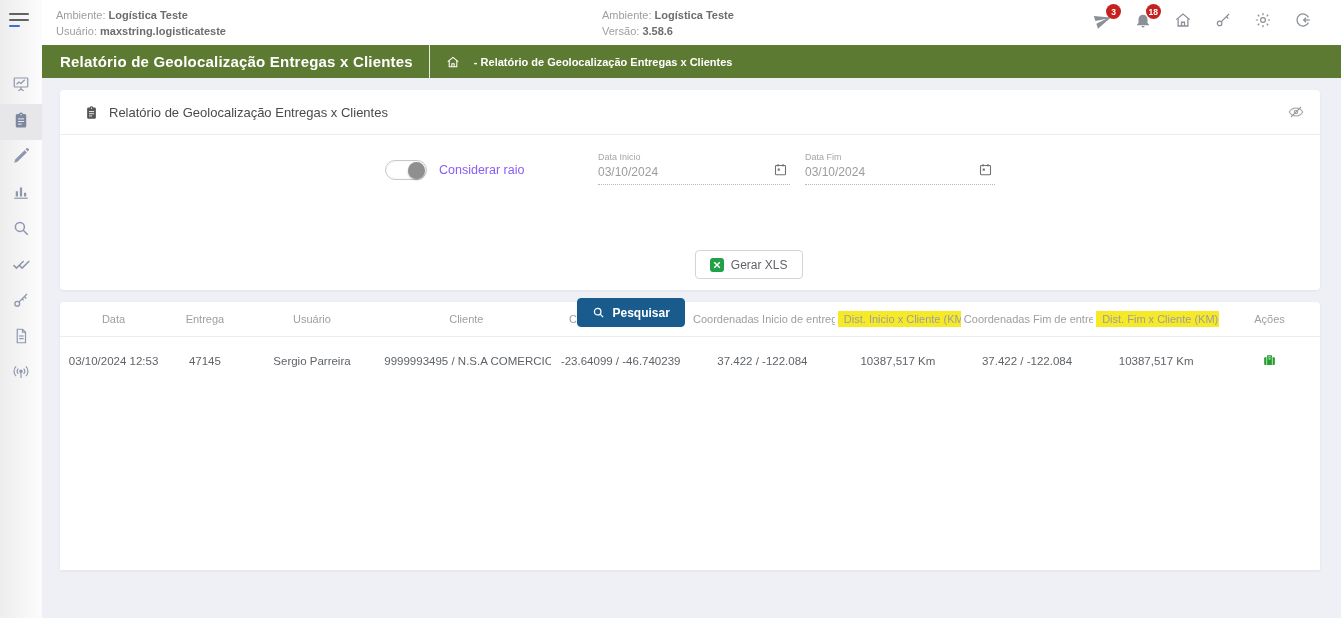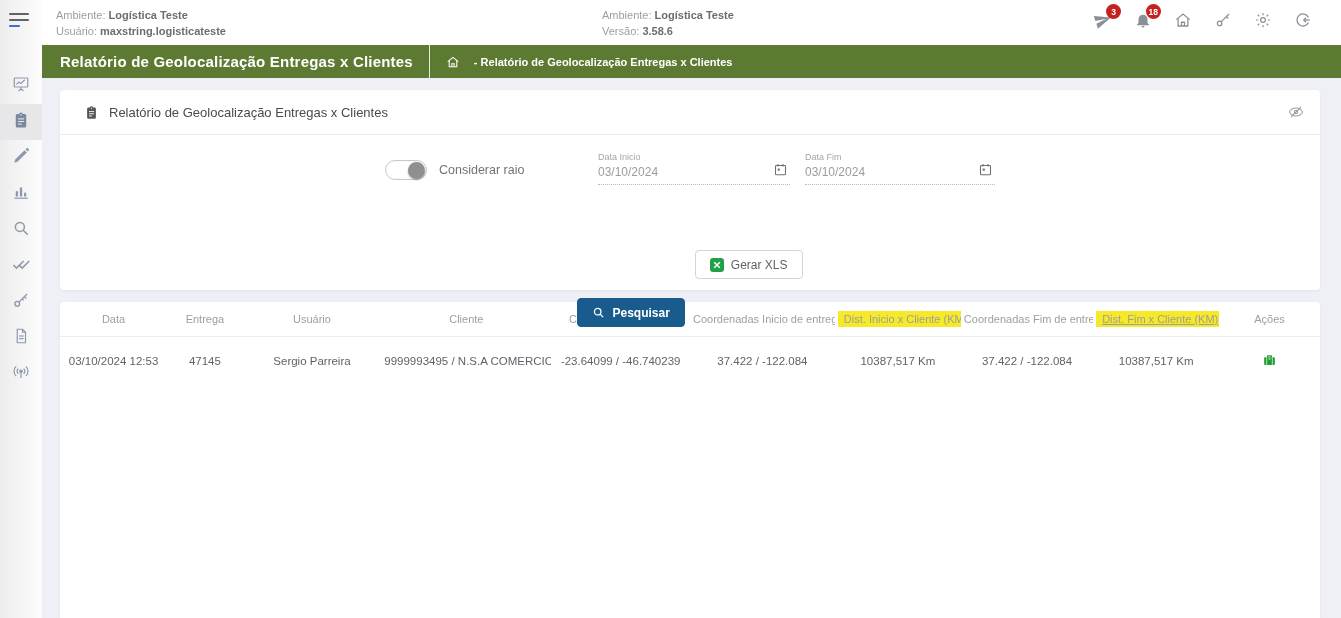--- a/index.html
+++ b/index.html
@@ -61,21 +61,21 @@
   .card-head .clip svg{width:15px;height:15px;}
   .card-title{font-size:13px;color:#4a4a4a;}
   .eye-off{margin-left:auto;color:#9aa0a6;cursor:pointer;display:flex;}
   .eye-off svg{width:16px;height:16px;}
 
   .switch-wrap{position:absolute;left:325px;top:70px;display:flex;align-items:center;cursor:pointer;}
   .switch{width:42px;height:20px;border-radius:11px;background:#fff;border:1px solid #c9c9c9;position:relative;
           box-shadow:inset 0 0 2px rgba(0,0,0,.08);}
   .switch .knob{position:absolute;right:1px;top:1px;width:17px;height:17px;border-radius:50%;
                 background:#8f8f8f;box-shadow:0 1px 2px rgba(0,0,0,.3);}
-  .switch-label{margin-left:12px;font-size:12.5px;color:#737373;}
+  .switch-label{margin-left:12px;font-size:12.5px;color:#8b5cf6;}
 
   .field{position:absolute;border-bottom:1px dotted #b9b9b9;padding-bottom:5px;cursor:pointer;}
   .field .flabel{font-size:9px;color:#a6a6a6;margin-bottom:3px;}
   .field .fvalue{font-size:12px;color:#9c9c9c;}
   .field .cal{position:absolute;right:2px;top:10px;color:#6f6f6f;}
   .field .cal svg{width:15px;height:15px;}
   .f-inicio{left:538px;top:62px;width:192px;}
   .f-fim{left:745px;top:62px;width:190px;}
 
   .select{position:absolute;left:315px;top:122px;width:620px;border-bottom:1px solid #949494;
@@ -86,26 +86,26 @@
   .btn-row{position:absolute;left:0;top:160px;width:100%;display:flex;justify-content:center;gap:10px;}
   .btn{height:29px;display:flex;align-items:center;gap:7px;padding:0 14px;border-radius:4px;
        font-size:12px;cursor:pointer;border:1px solid #d5d5d5;background:#fff;color:#5f6368;}
   .btn svg{width:13px;height:13px;}
   .btn-primary{background:var(--blue);border-color:var(--blue);color:#fff;font-weight:bold;margin-top:48px;}
   .excel-badge{width:14px;height:14px;border-radius:3px;background:var(--excel-green);
                display:flex;align-items:center;justify-content:center;}
   .excel-badge svg{width:8px;height:8px;}
 
   
-  .table-card{margin-top:12px;height:316px;border-radius:4px 4px 0 0;overflow:hidden;}
+  .table-card{margin-top:12px;height:268px;border-radius:4px 4px 0 0;overflow:hidden;}
   table{width:100%;border-collapse:collapse;table-layout:fixed;}
   thead th{font-weight:normal;font-size:11px;color:#9e9e9e;padding:11px 3px;text-align:center;
            border-bottom:1px solid #ececec;white-space:nowrap;overflow:hidden;}
   thead th .hl{background:var(--yellow);padding:2px 6px;}
-  thead th .hl-wide{padding-right:30px;text-decoration:underline;}
+  thead th .hl-wide{padding-right:30px;}
   tbody td{font-size:11.5px;color:#5f6368;padding:15px 3px;text-align:center;white-space:nowrap;overflow:hidden;}
   tbody td[data-name="row-actions-cell"]{cursor:pointer;}
   tbody td svg{width:15px;height:16px;vertical-align:middle;}
 </style>
 </head>
 <body>
 
 <div class="app" data-name="app-window">
 
   <aside class="sidebar" data-name="sidebar">

